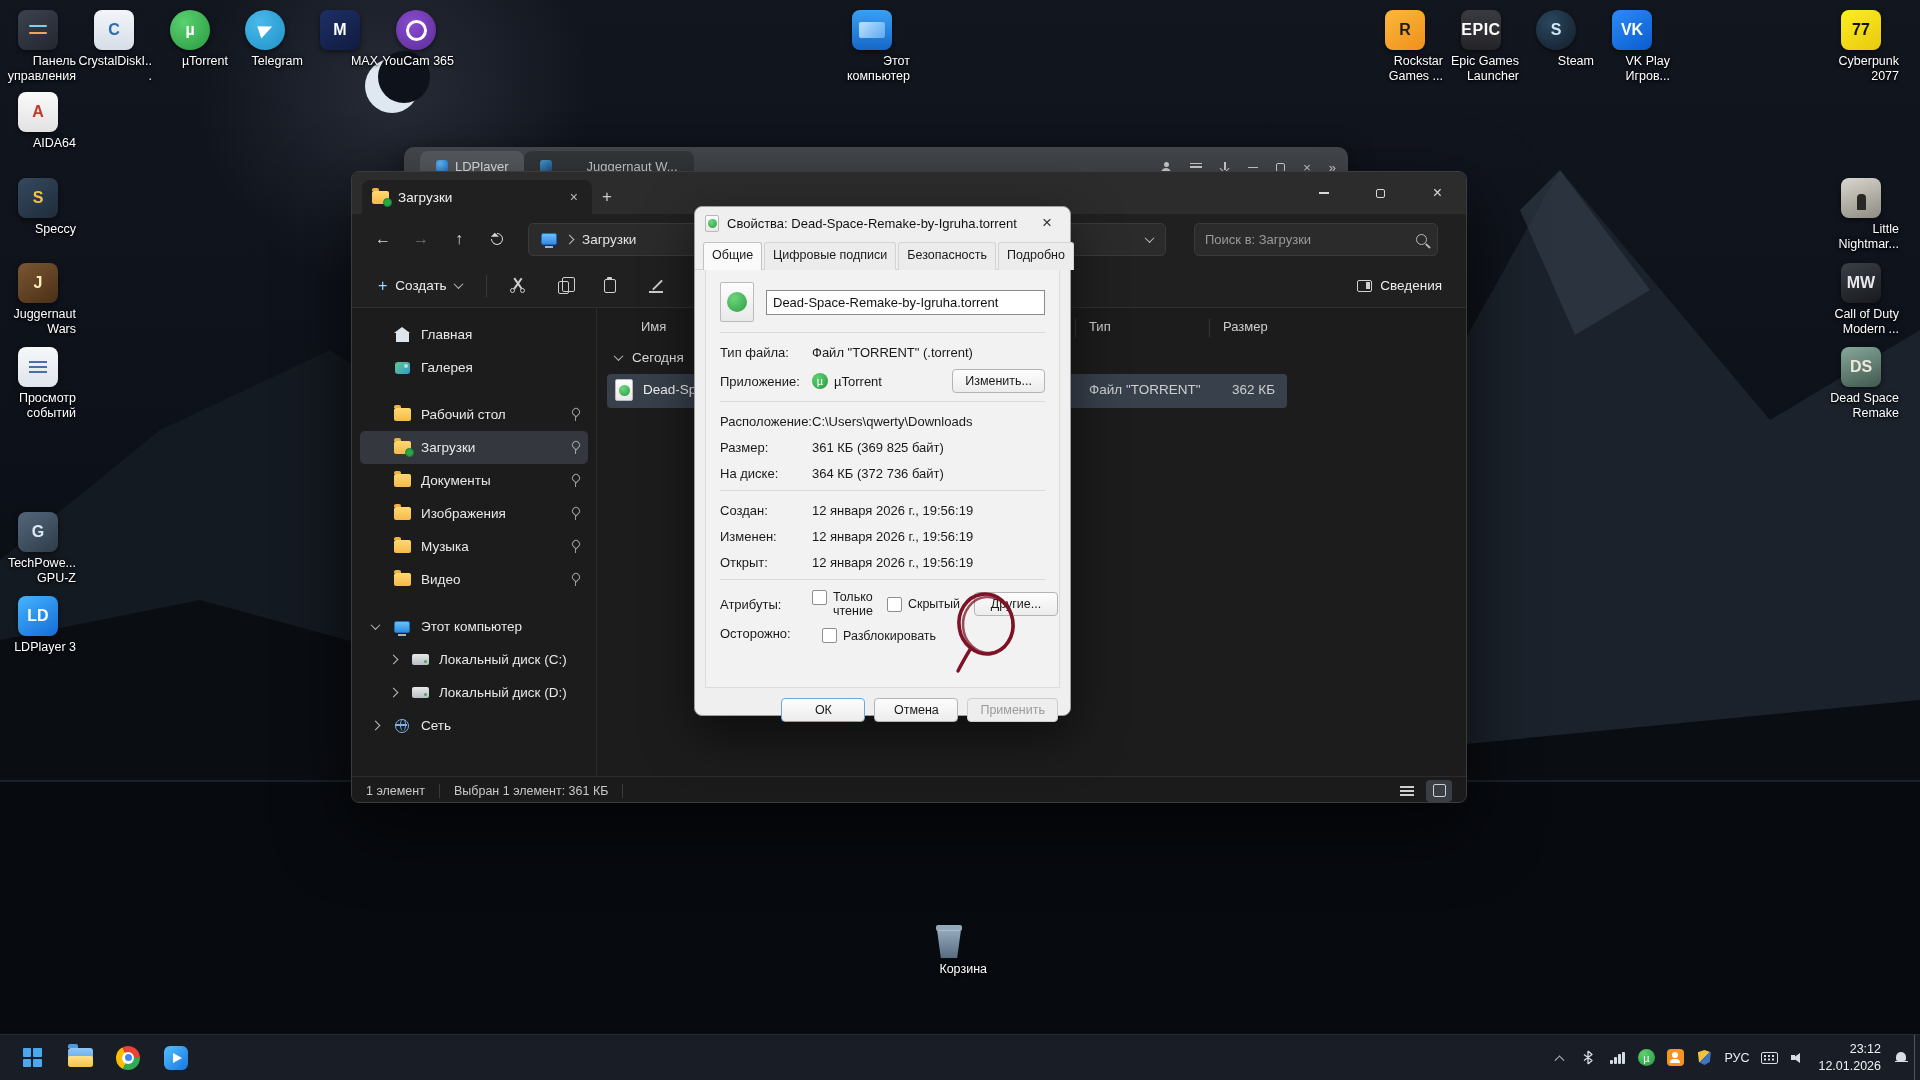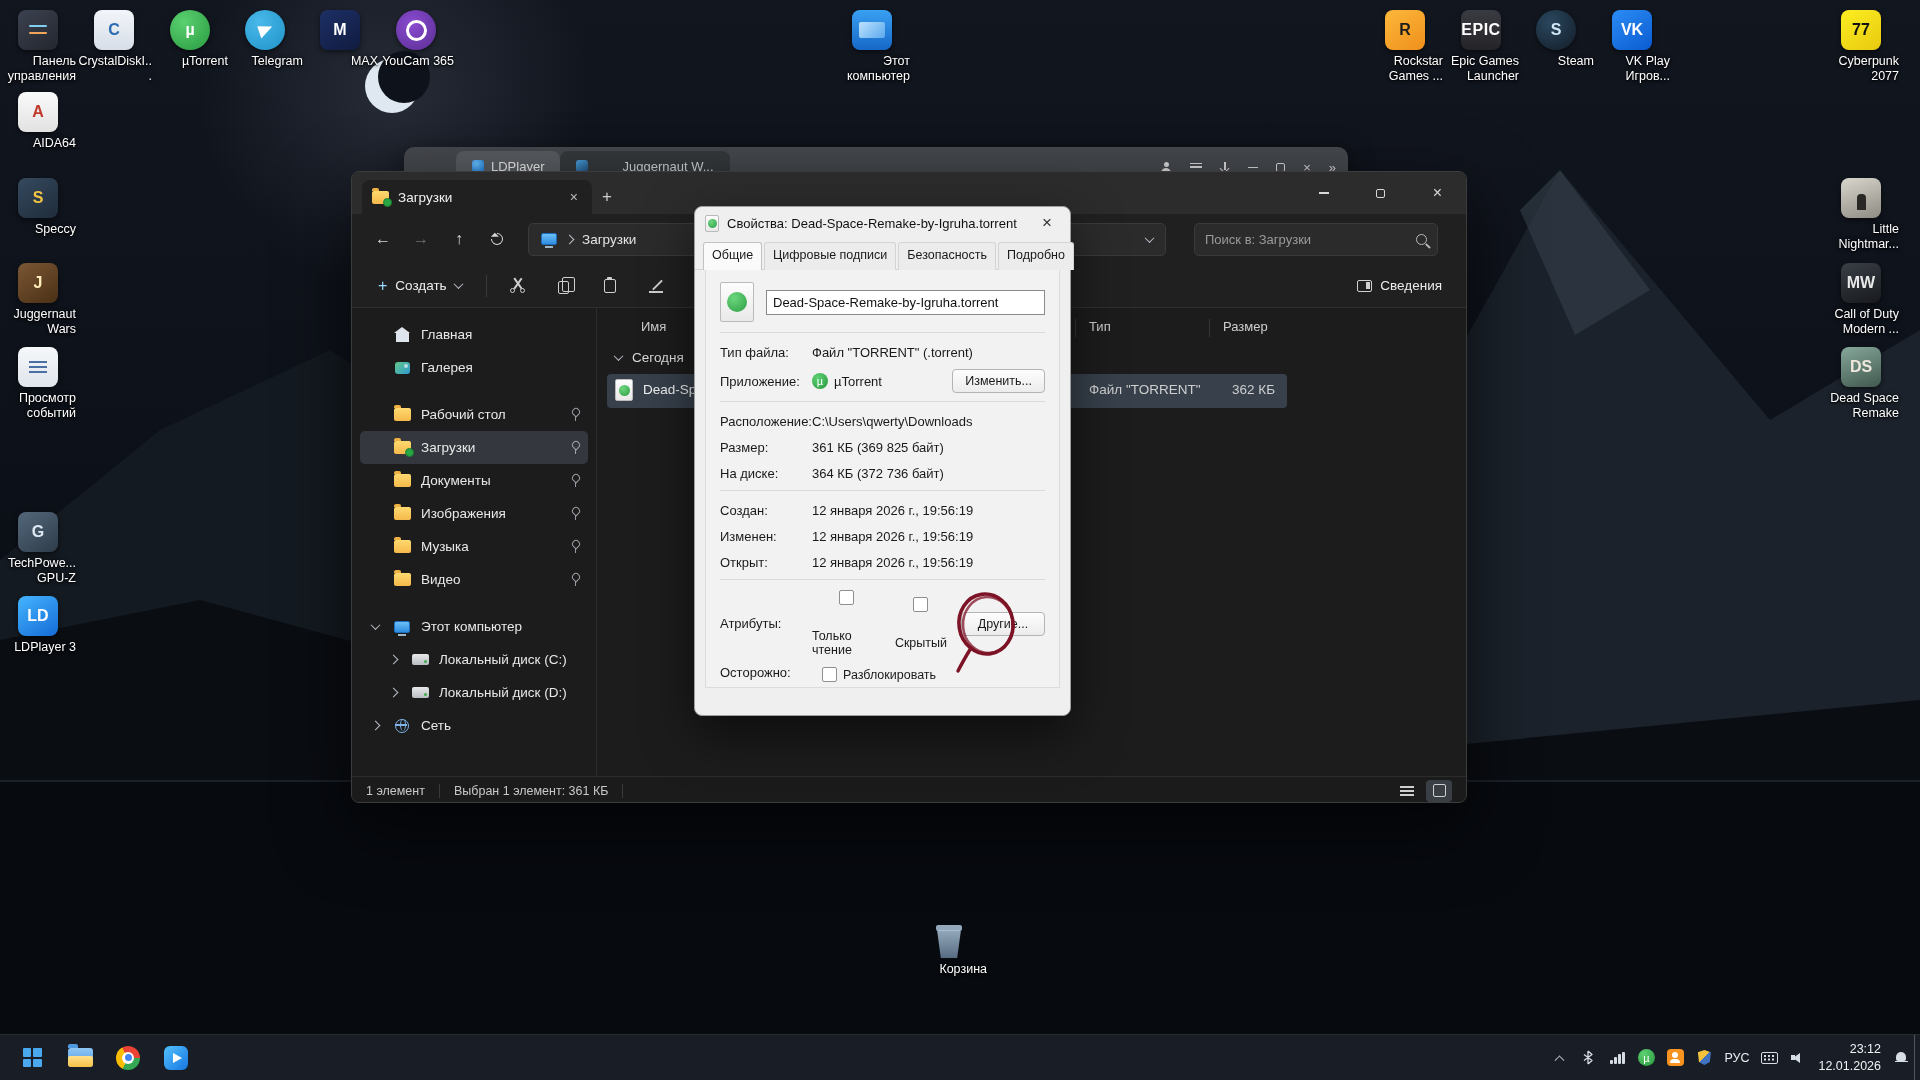--- a/index.html
+++ b/index.html
@@ -47,21 +47,21 @@
   .t-ln::before{content:'';width:9px;height:16px;background:#2a2824;border-radius:4px 4px 0 0;transform:translateY(4px)}
   .t-cod{background:linear-gradient(160deg,#3a3f46,#17191d);color:#e8e8e8;font-size:11px}
   .t-ds{background:linear-gradient(160deg,#86a89a,#41584e);color:#f0e8dc;font-size:11px}
   .bin-top{width:26px;height:6px;background:#93a8ba;border-radius:2px;margin:0 auto}
   .bin-body{width:24px;height:28px;margin:-1px auto 4px;background:linear-gradient(180deg,rgba(172,197,217,.85),rgba(108,133,158,.8));clip-path:polygon(0 0,100% 0,84% 100%,16% 100%);border-radius:2px}
   
   #bgwin { position:absolute; left:404px; top:147px; width:944px; height:34px; z-index:3;
     background:#45484d; border-radius:10px 10px 0 0; display:flex; align-items:flex-end;
     box-shadow:0 6px 24px rgba(0,0,0,.5); font-size:13px; color:#e8e8e8; }
   .bg-tab { height:30px; display:flex; align-items:center; gap:7px; padding:0 16px; border-radius:8px 8px 0 0; }
-  .bg-tab.t1 { margin-left:52px; background:#585c61; }
+  .bg-tab.t1 { margin-left:16px; background:#585c61; }
   .bg-tab.t2 { background:#35383c; color:#cfd2d6;gap:34px; }
   .fav { width:12px; height:12px; border-radius:3px; }
   .f1 { background:radial-gradient(circle at 35% 30%,#6cc3ff,#1878d8); }
   .f2 { background:linear-gradient(145deg,#4aa3e0,#20507e); }
   .bg-controls { margin-left:auto; display:flex; align-items:center; gap:18px; padding:0 12px 6px 0; color:#d9d9d9; }
   .ic-person{position:relative;width:12px;height:12px}
   .ic-person::before{content:'';position:absolute;left:3.5px;top:0;width:5px;height:5px;border-radius:50%;background:#d9d9d9}
   .ic-person::after{content:'';position:absolute;left:1px;top:6.5px;width:10px;height:5px;border-radius:5px 5px 0 0;background:#d9d9d9}
   .ic-menu{width:12px;height:10px;border-top:1.6px solid #d9d9d9;border-bottom:1.6px solid #d9d9d9;position:relative}
   .ic-menu::before{content:'';position:absolute;left:0;top:2.8px;width:12px;height:1.6px;background:#d9d9d9}
@@ -194,21 +194,21 @@
   .pd-hr { border:none; border-top:1px solid #dadada; margin:6px 0 10px; }
   .ut-ic{width:16px;height:16px;border-radius:50%;background:radial-gradient(circle at 35% 30%,#5ed173,#27963c);
     color:#fff;font-size:11px;display:flex;align-items:center;justify-content:center;margin-right:6px;flex:none;font-style:normal}
   .pbtn { font:12.5px "Liberation Sans","DejaVu Sans",sans-serif; padding:4px 12px; min-width:84px;
     background:linear-gradient(#fdfdfd,#ececec); border:1px solid #b4b4b4; border-radius:4px; color:#1a1a1a; }
   .pbtn.primary { border-color:#6da7dd; }
   .pbtn.disabled { color:#9b9b9b; background:#eeeeee; border-color:#cdcdcd; }
   .rowbtn { margin-left:auto; }
   .cb { display:inline-block; width:15px; height:15px; background:#fff; border:1px solid #8f8f8f; border-radius:2px; flex:none; }
   .attr-row { gap:0; }
-  .attr-item { display:flex; align-items:center; gap:24px; margin-right:14px; font-size:12.5px;flex-direction:column; }
+  .attr-item { display:flex; align-items:flex-start; gap:6px; margin-right:14px; font-size:12.5px; }
   .caution { align-items:flex-start; margin-top:4px; }
   .caution-text { width:158px; font-size:12px; line-height:1.3; }
   .unblock { display:flex; align-items:center; gap:6px; margin-left:10px; margin-top:2px; font-size:12.5px; white-space:nowrap; }
   .pd-buttons { display:flex; justify-content:flex-end; gap:9px; padding:10px 12px; }
   .annot { position:absolute; left:248px; top:372px; pointer-events:none; }
   
   #taskbar { position:absolute; left:0; bottom:0; width:1920px; height:46px; z-index:10;
     background:rgba(26,30,38,.96); border-top:1px solid rgba(255,255,255,.06);
     display:flex; align-items:center; }
   .tb-left { display:flex; align-items:center; gap:8px; margin-left:12px; }
@@ -651,20 +651,25 @@
       <button class="pbtn rowbtn">Другие...</button>
     </div>
     <div class="prow caution">
       <span class="plab">Осторожно:</span>
       <span class="unblock">
         <span class="cb"></span>
         <span>Разблокировать</span>
       </span>
     </div>
   </div>
+  <div class="pd-buttons">
+    <button class="pbtn primary">ОК</button>
+    <button class="pbtn">Отмена</button>
+    <button class="pbtn disabled">Применить</button>
+  </div>
   <svg class="annot" width="92" height="104" viewBox="0 0 92 104">
     <ellipse cx="43" cy="45" rx="27" ry="30" fill="none" stroke="#7d1326" stroke-width="3.6" transform="rotate(-9 43 45)"></ellipse>
     <ellipse cx="45" cy="46" rx="25" ry="28" fill="none" stroke="#7d1326" stroke-width="2.6" opacity="0.75" transform="rotate(-4 45 46)"></ellipse>
     <path d="M 28 69 Q 20 82 15 92" fill="none" stroke="#7d1326" stroke-width="3.4" stroke-linecap="round"></path>
   </svg>
 </div>
 
 <div id="taskbar">
   <div class="tb-left">
     <div class="tbicon">

